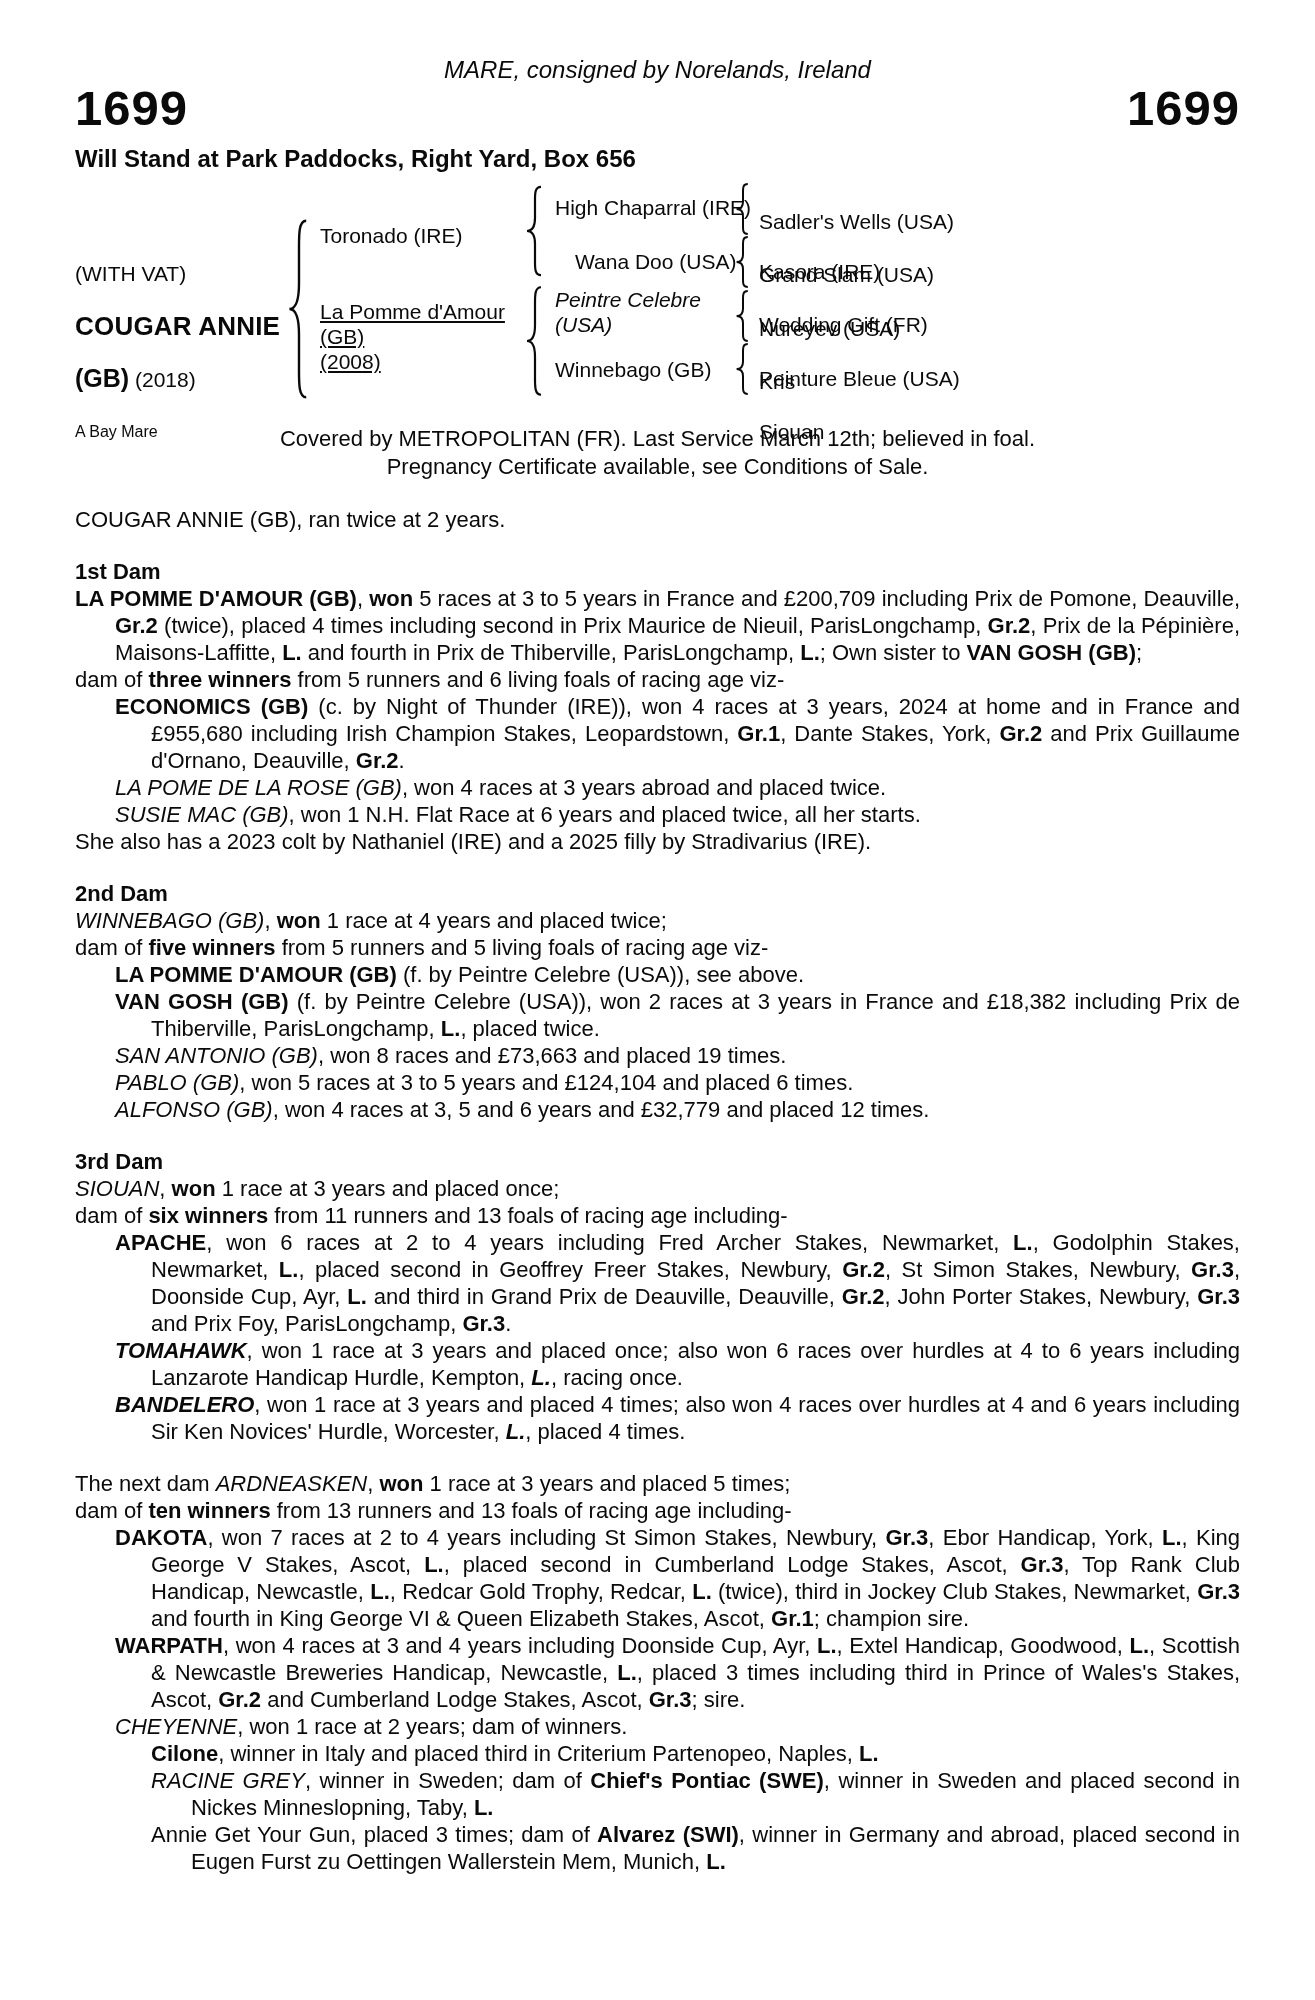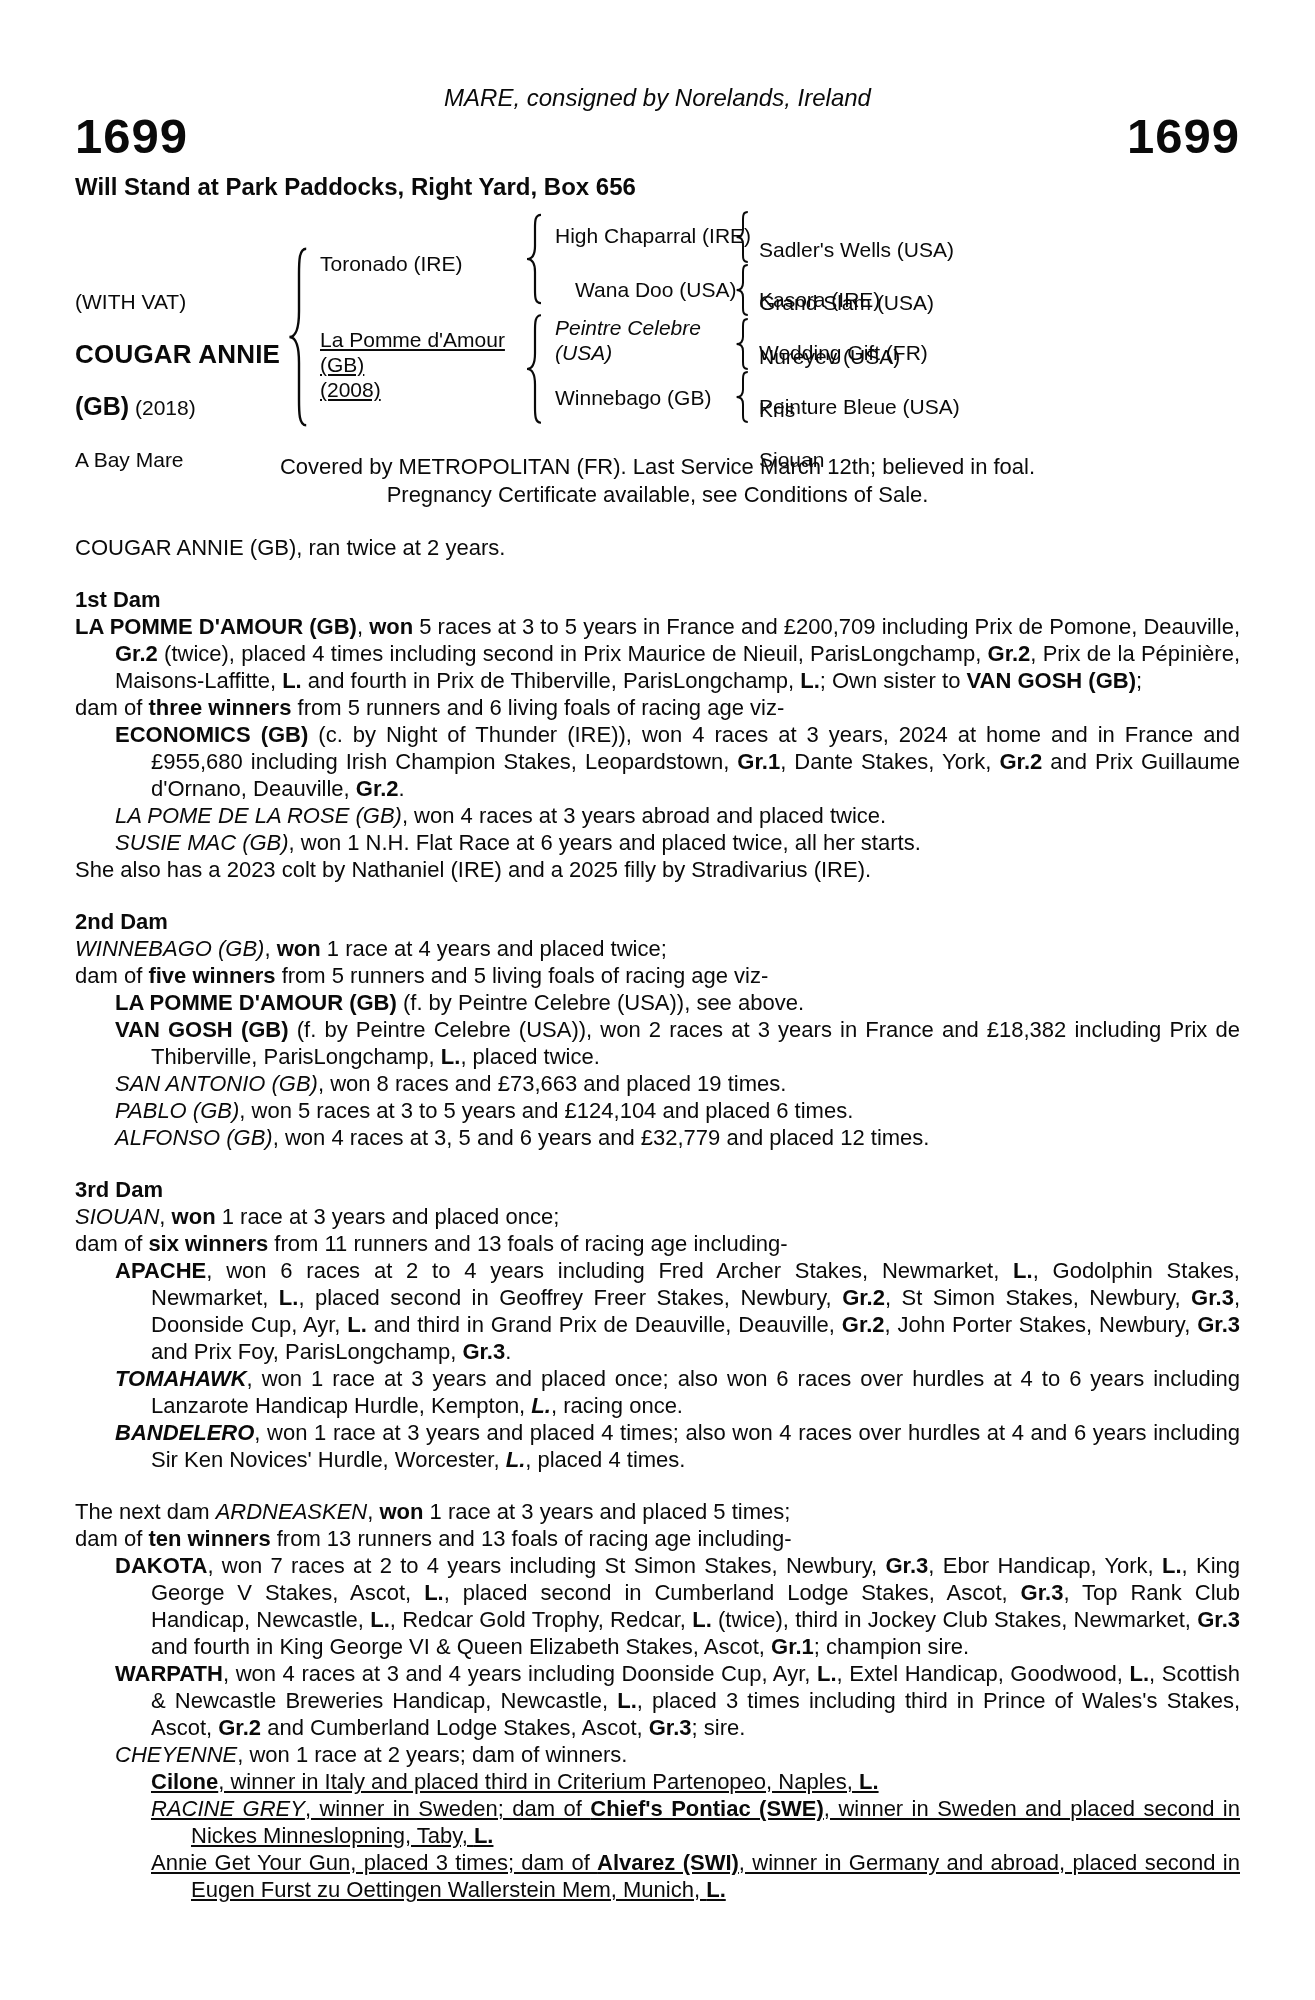--- a/index.html
+++ b/index.html
@@ -4,21 +4,21 @@
 <style>
   html,body{margin:0;padding:0;background:#e8e8e8;}
   .page{
     position:relative;
     width:1315px;height:2000px;
     margin:0 auto;
     background:#ffffff;
     color:#0a0a0a;
     font-family:"Liberation Sans", sans-serif;
     box-sizing:border-box;
-    padding:84px 75px 0 75px;
+    padding:56px 75px 0 75px;
     overflow:hidden;
   }
   
   .consignor{
     text-align:center;
     font-style:italic;
     font-size:24px;
     line-height:28px;
   }
   .lot-row{
@@ -46,21 +46,21 @@
     margin-top:12px;
     font-size:21px;
     line-height:25px;
   }
   .p-it{position:absolute;white-space:pre-line;}
   .subject{left:0;top:50px;width:235px;}
   .subject .vat{font-size:21px;line-height:27px;}
   .subject .sname{font-weight:bold;font-size:26px;line-height:28px;letter-spacing:0.2px;}
   .subject .syline{font-size:21px;line-height:27px;}
   .subject .syline .sfx{font-weight:bold;font-size:25px;}
-  .subject .sdesc{font-size:21px;line-height:27px;}
+  .subject .sdesc{font-size:16px;line-height:27px;}
   .brace{position:absolute;}
   .brace path{fill:none;stroke:#0a0a0a;}
   .g1-sire{left:245px;top:38px;}
   .g1-dam{left:245px;top:114px;text-decoration:underline;}
   .g2-0{left:480px;top:10px;}
   .g2-1{left:500px;top:64px;}
   .g2-2{left:480px;top:102px;font-style:italic;}
   .g2-3{left:480px;top:172px;}
   .g3{left:684px;line-height:25px;}
   .g3-0{top:-1px;}
@@ -81,21 +81,21 @@
     line-height:27px;
   }
   .section{margin-top:25px;}
   .sec-heading{
     font-weight:bold;
     text-align:left;
   }
   .para{text-align:justify;}
   .ind-flush{padding-left:40px;text-indent:-40px;}
   .ind-entry{padding-left:76px;text-indent:-36px;}
-  .ind-sub{padding-left:116px;text-indent:-40px;text-decoration:underline;}
+  .ind-sub{padding-left:116px;text-indent:-40px;}
   .sg-n{font-weight:normal;font-style:normal;}
   .sg-b{font-weight:bold;font-style:normal;}
   .sg-i{font-weight:normal;font-style:italic;}
   .sg-bi{font-weight:bold;font-style:italic;}
 </style>
 </head>
 <body>
 
 <div class="page">
 

